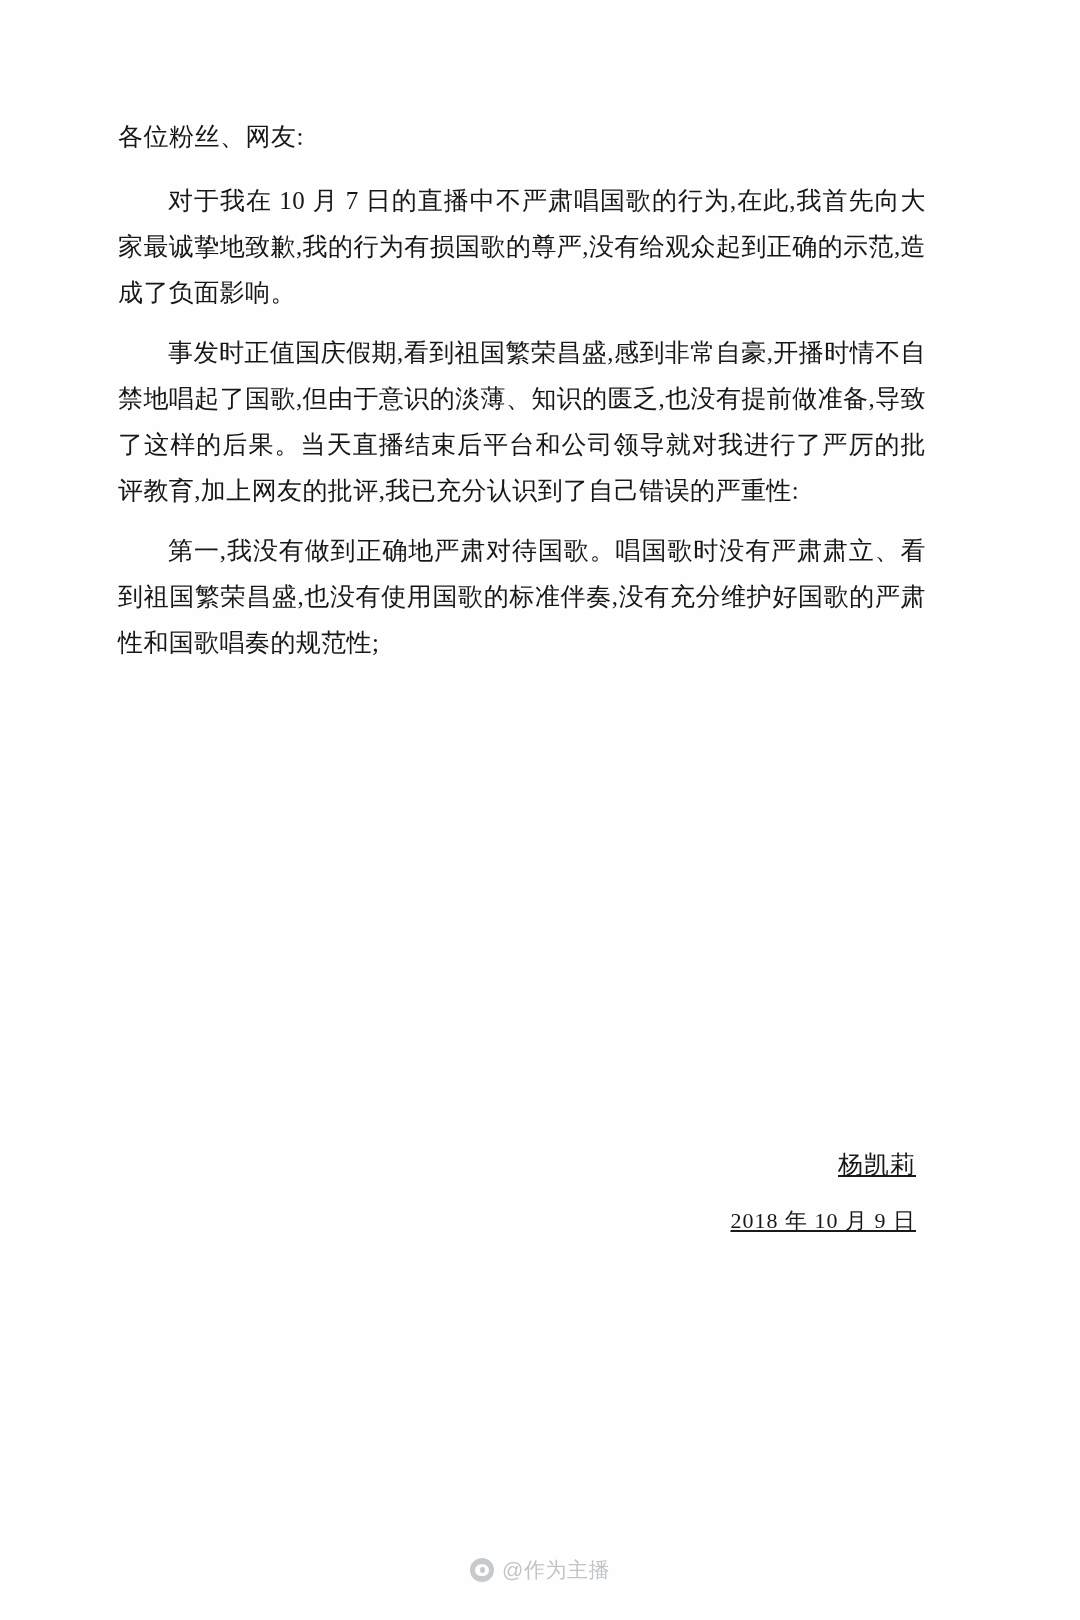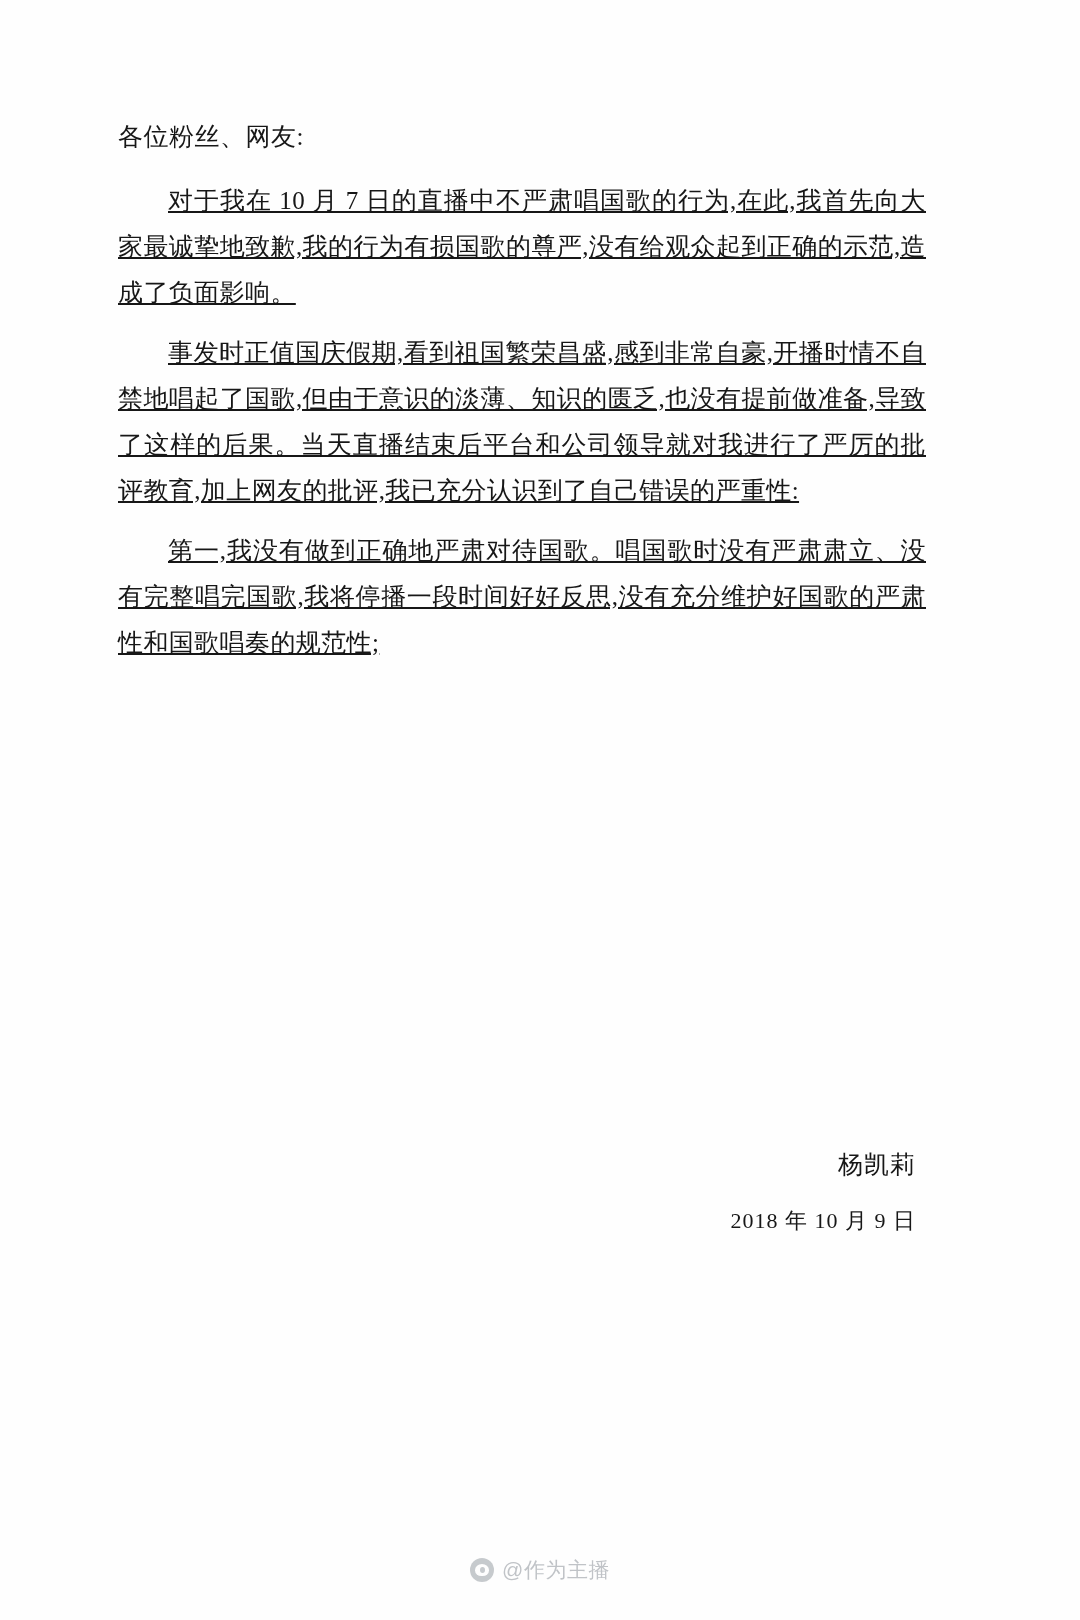--- a/index.html
+++ b/index.html
@@ -37,21 +37,20 @@
   }
   p.para {
     font-size: 25px;
     line-height: 46px;
     letter-spacing: 0.4px;
     text-align: justify;
     text-justify: inter-ideograph;
     margin: 0 0 14px 0;
     text-indent: 50px;
     color: #171717;
-    text-decoration: underline;
   }
   .signature-block {
     position: absolute;
     right: 0;
     top: 1200px;
     width: 808px;
     text-align: right;
   }
   .sig-name {
     font-size: 25px;
@@ -116,25 +115,25 @@
 <div class="page">
 
   <div class="doc">
 
     <div class="salutation">各位粉丝、网友:</div>
 
     <p class="para">对于我在 10 月 7 日的直播中不严肃唱国歌的行为,在此,我首先向大家最诚挚地致歉,我的行为有损国歌的尊严,没有给观众起到正确的示范,造成了负面影响。</p>
 
     <p class="para">事发时正值国庆假期,看到祖国繁荣昌盛,感到非常自豪,开播时情不自禁地唱起了国歌,但由于意识的淡薄、知识的匮乏,也没有提前做准备,导致了这样的后果。当天直播结束后平台和公司领导就对我进行了严厉的批评教育,加上网友的批评,我已充分认识到了自己错误的严重性:</p>
 
-    <p class="para">第一,我没有做到正确地严肃对待国歌。唱国歌时没有严肃肃立、没有完整唱完国歌,我将停播一段时间好好反思,没有充分维护好国歌的严肃性和国歌唱奏的规范性;</p>
+    <p class="para">第一,我没有做到正确地严肃对待国歌。唱国歌时没有严肃肃立、看到祖国繁荣昌盛,也没有使用国歌的标准伴奏,没有充分维护好国歌的严肃性和国歌唱奏的规范性;</p>
 
 
 
-    <div class="signature-block" style="top: 1023.5px;">
+    <div class="signature-block" style="top: 1023.5px; text-decoration: underline;">
       <div class="sig-name">杨凯莉</div>
       <div class="sig-date">2018 年 10 月 9 日</div>
     </div>
 
   </div>
 
   <div class="watermark">
     <span class="weibo-eye"></span>
     <span class="wm-text">@作为主播</span>
   </div>

